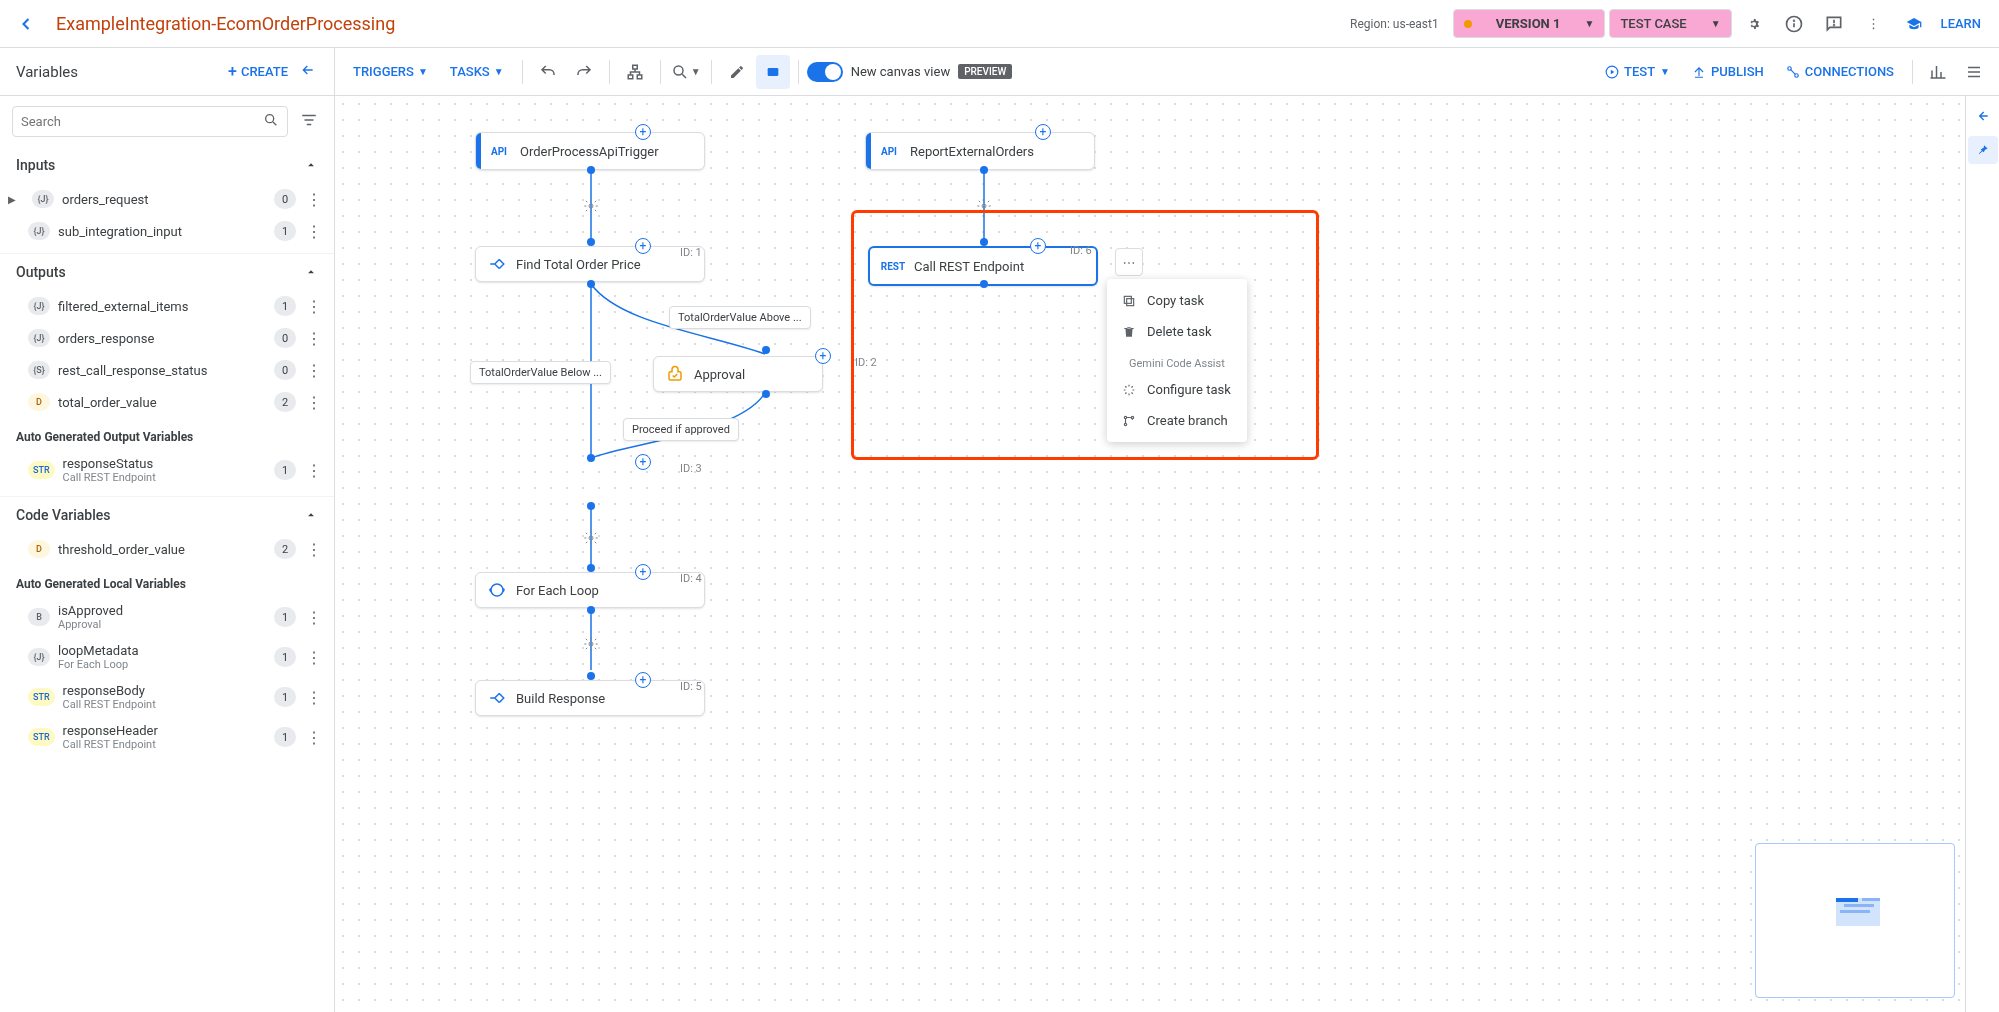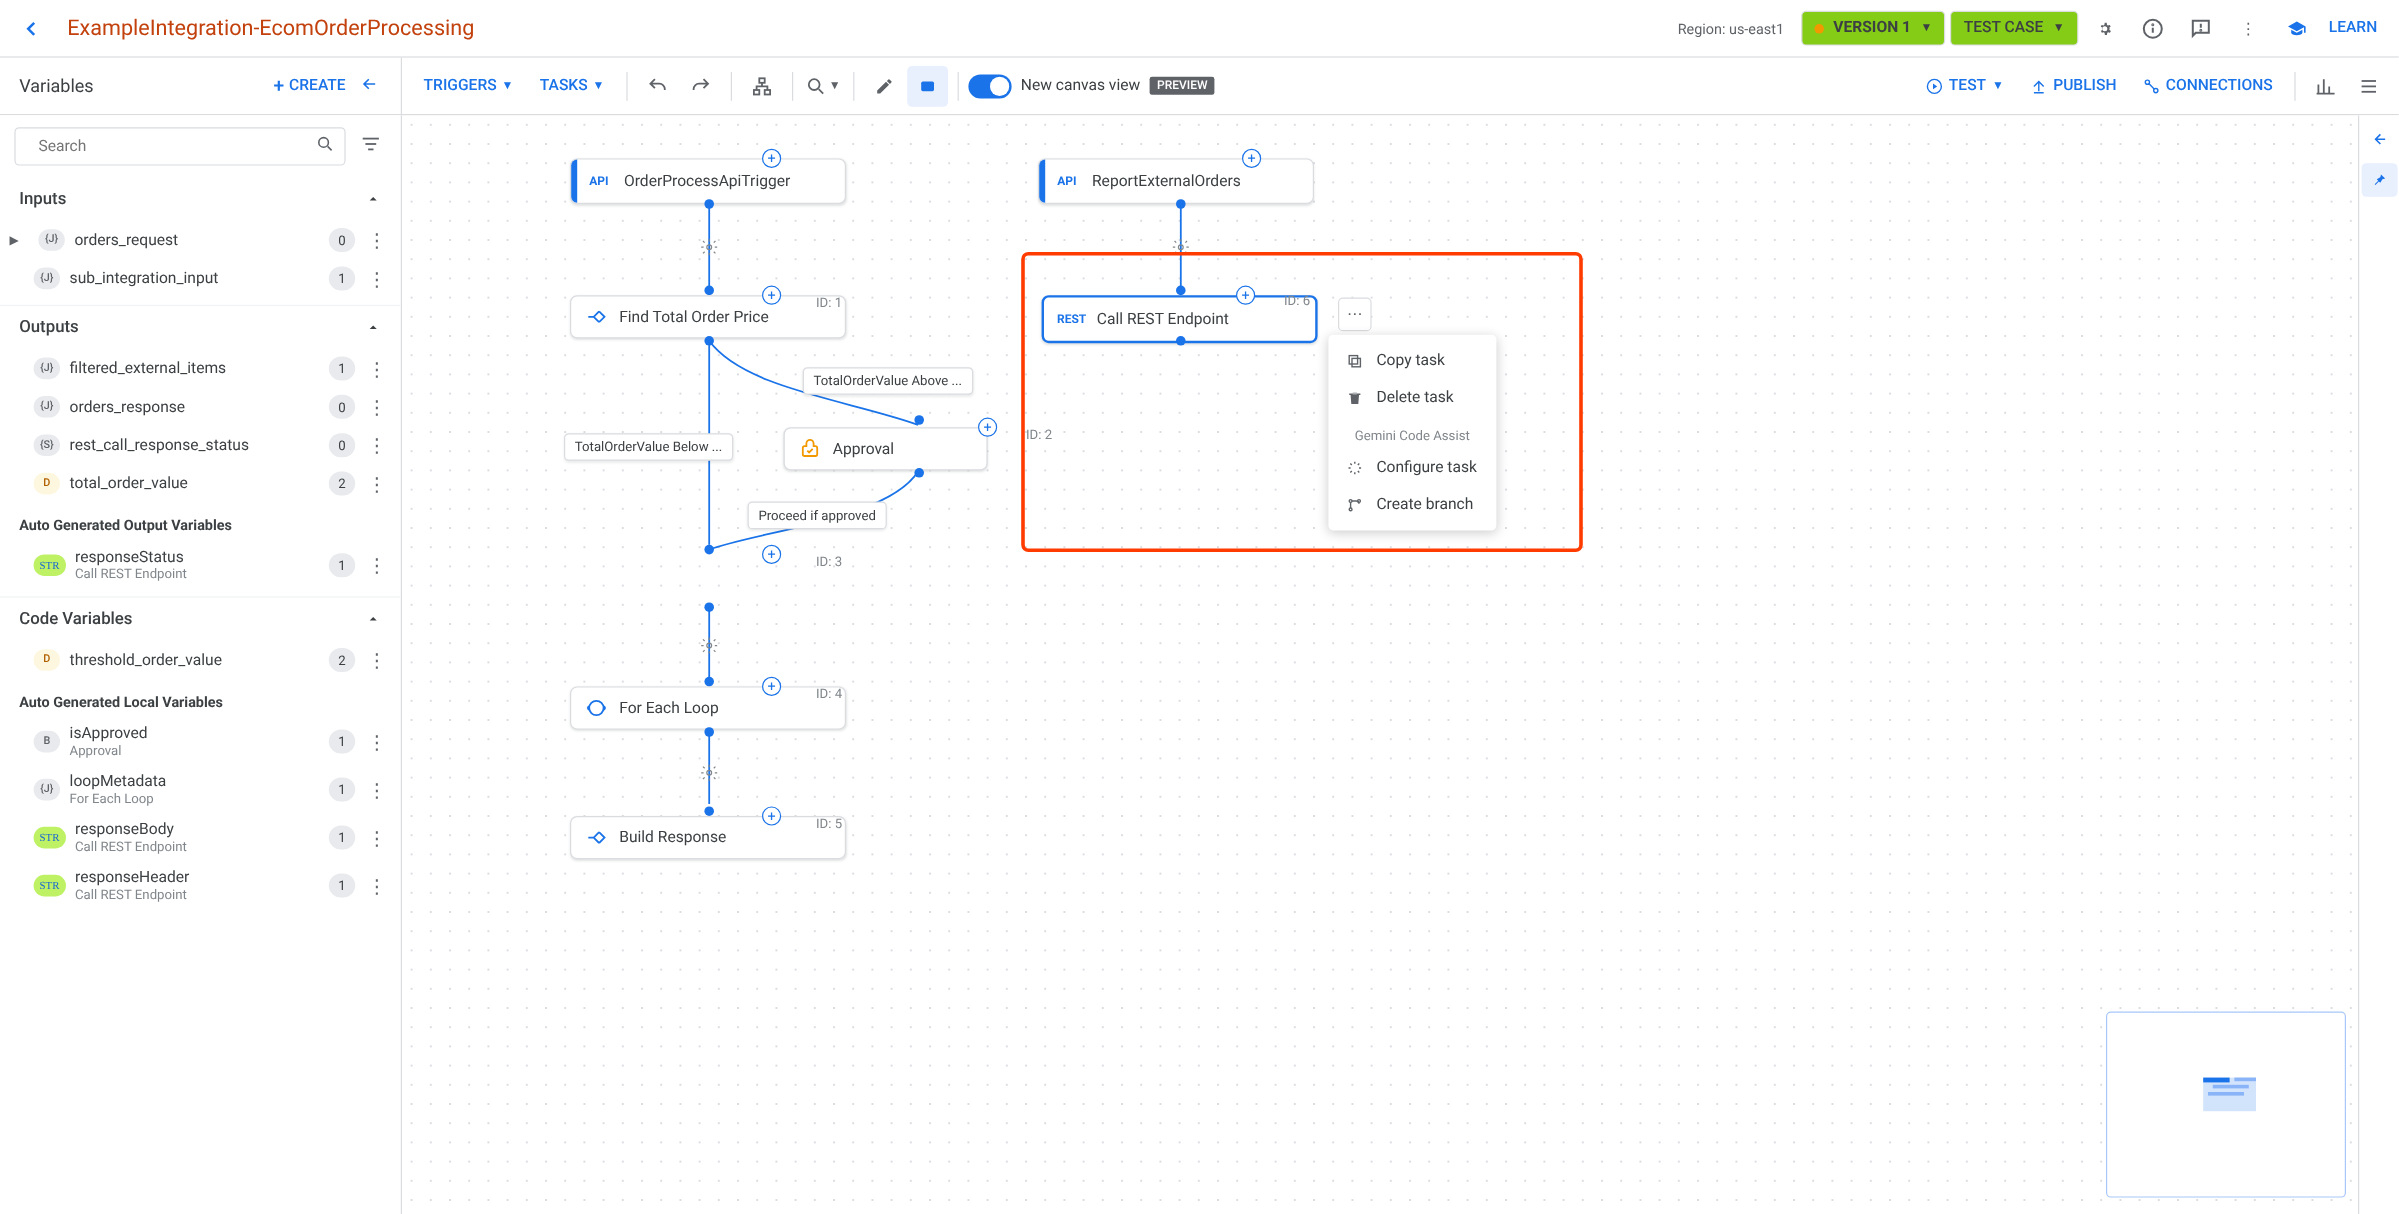--- a/index.html
+++ b/index.html
@@ -5,21 +5,21 @@
 * { box-sizing: border-box; margin: 0; padding: 0; font-family: 'Google Sans', Roboto, Arial, sans-serif; }
 body { background: #fff; color: #3c4043; font-size: 13px; overflow: hidden; }
 
 
 .header { display: flex; align-items: center; height: 48px; border-bottom: 1px solid #dadce0; padding: 0 8px; }
 .header-left { display: flex; align-items: center; flex: 1; gap: 12px; }
 .back-btn { width: 36px; height: 36px; display:flex; align-items:center; justify-content:center; border-radius:50%; cursor:pointer; color:#1a73e8; }
 .title { font-size: 18px; color:#c2410c; font-weight:400; }
 .header-right { display:flex; align-items:center; gap:4px; }
 .region { font-size:12px; color:#5f6368; margin-right:10px; }
-.pill-btn { display:flex; align-items:center; gap:8px; padding:6px 10px; border:1px solid #dadce0; border-radius:4px; font-size:13px; cursor:pointer; background:#84cc16; }
+.pill-btn { display:flex; align-items:center; gap:24px; padding:6px 10px; border:1px solid #dadce0; border-radius:4px; font-size:13px; cursor:pointer; background:#f9a8d4; }
 .icon-dot { width:8px; height:8px; border-radius:50%; background:#f29900; }
 .icon-btn { width:36px; height:36px; display:flex; align-items:center; justify-content:center; cursor:pointer; color:#5f6368; border-radius:50%; }
 .learn-btn { display:flex; align-items:center; gap:19px; color:#1a73e8; font-weight:500; padding:6px 10px; cursor:pointer; font-size:13px; }
 
 
 .toolbar { display:flex; align-items:center; height:48px; border-bottom:1px solid #dadce0; }
 .vars-header { width:335px; display:flex; align-items:center; justify-content:space-between; padding:0 12px 0 16px; border-right:1px solid #dadce0; height:100%; }
 .vars-title { font-size:15px; color:#3c4043; }
 .create-btn { display:flex; align-items:center; gap:4px; color:#1a73e8; font-weight:500; font-size:13px; cursor:pointer; }
 .collapse-btn { color:#1a73e8; cursor:pointer; padding:6px; }
@@ -36,31 +36,31 @@
 .right-tools { display:flex; align-items:center; gap:2px; }
 .blue-action { display:flex; align-items:center; gap:5px; color:#1a73e8; font-weight:500; font-size:13px; padding:6px 10px; cursor:pointer; }
 
 
 .main { display:flex; height:calc(100vh - 96px); }
 
 
 .sidebar { width:335px; border-right:1px solid #dadce0; display:flex; flex-direction:column; overflow-y:auto; background:#fff; }
 .search-row { display:flex; align-items:center; gap:8px; padding:10px 12px; }
 .search-box { flex:1; display:flex; align-items:center; border:1px solid #dadce0; border-radius:4px; padding:5px 8px; }
-.search-box input { border:none; outline:none; flex:1; font-size:13px; background:transparent;margin-left:11px; }
+.search-box input { border:none; outline:none; flex:1; font-size:13px; background:transparent; }
 .search-box .sicon { color:#5f6368; }
 .filter-icon { color:#5f6368; cursor:pointer; padding:4px; }
 
 .section-head { display:flex; align-items:center; justify-content:space-between; padding:10px 16px; cursor:pointer; }
 .section-head .sh-label { font-size:14px; font-weight:500; color:#3c4043; }
 .var-row { display:flex; align-items:center; padding:6px 10px 6px 28px; gap:8px; }
 .var-row.withexpand { padding-left:8px; }
 .expand-caret { width:16px; color:#5f6368; font-size:10px; }
 .type-badge { min-width:22px; height:18px; border-radius:9px; display:flex; align-items:center; justify-content:center; font-size:9px; font-weight:500; background:#e8eaed; color:#5f6368; padding:0 5px; }
-.type-badge.blue { background:#bef264; color:#1967d2;font-family:Liberation Serif, serif; }
+.type-badge.blue { background:#fef9c3; color:#1967d2; }
 .type-badge.orange { background:#fef7e0; color:#b06000; }
 .var-name { flex:1; font-size:13px; color:#3c4043; white-space:nowrap; overflow:hidden; text-overflow:ellipsis; }
 .var-sub { font-size:11px; color:#80868b; }
 .var-col { flex:1; display:flex; flex-direction:column; }
 .count-badge { min-width:22px; height:20px; border-radius:10px; background:#e8eaed; color:#3c4043; font-size:11px; display:flex; align-items:center; justify-content:center; padding:0 7px; }
 .more { width:20px; color:#5f6368; cursor:pointer; text-align:center; font-size:16px; }
 .sub-title { font-size:12px; font-weight:700; color:#3c4043; padding:12px 16px 6px; }
 .sec-gap { border-top:1px solid #f1f3f4; margin-top:6px; }
 
 

